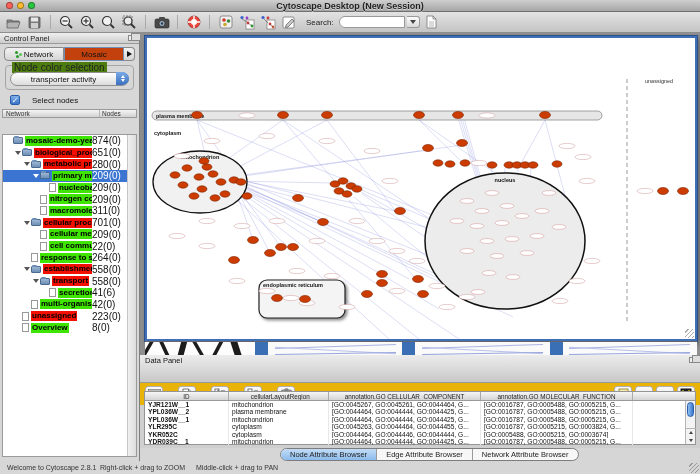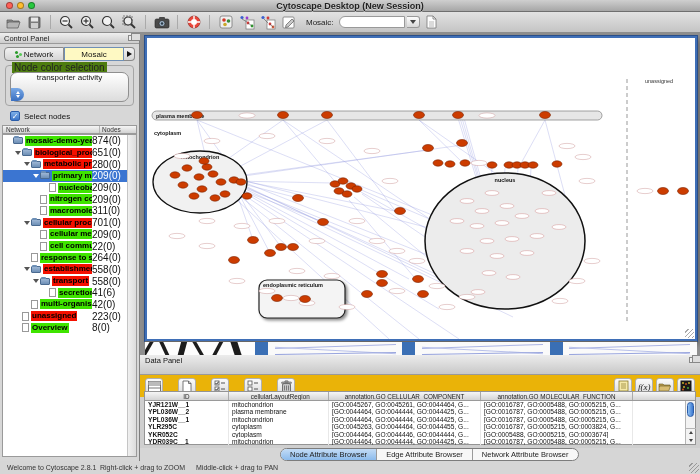--- a/index.html
+++ b/index.html
@@ -20,35 +20,35 @@
   .searcharrow{width:13px;height:12px;background:linear-gradient(#fdfdfd,#d8d8d8);border:1px solid #999;border-left:none;border-radius:0 3px 3px 0;display:flex;align-items:center;justify-content:center;}
   .dtri{width:0;height:0;border-left:3px solid transparent;border-right:3px solid transparent;border-top:4px solid #444;}
   
   .cpanel{position:absolute;left:0;top:33px;width:140px;height:428px;background:#d7d7d7;border-right:1px solid #7e7e7e;}
   .cp-head{height:11px;background:linear-gradient(#efefef,#cdcdcd);border-bottom:1px solid #9a9a9a;font-size:7.5px;color:#222;padding:1px 4px;position:relative;}
   .float-ic{position:absolute;right:3px;top:2px;width:8px;height:6px;border:1px solid #888;background:#eee;}
   .float-ic:before{content:"";position:absolute;left:2px;top:-3px;width:8px;height:6px;border:1px solid #888;background:#ddd;}
   .cp-tabs{display:flex;margin:3px 4px 0 4px;height:14px;}
   .cptab{flex:1;display:flex;align-items:center;justify-content:center;gap:2px;font-size:8px;border:1px solid #8a8a8a;background:linear-gradient(#f2f2f2,#d5d5d5);overflow:hidden;white-space:nowrap;}
   .cptab.first{border-radius:4px 0 0 4px;}
-  .cptab.active{background:#fef9c3;border-color:#6f8fb5;}
+  .cptab.active{background:#c2410c;border-color:#6f8fb5;}
   .taboverflow{width:11px;border:1px solid #8a8a8a;border-left:none;border-radius:0 4px 4px 0;background:linear-gradient(#f2f2f2,#d5d5d5);display:flex;align-items:center;justify-content:center;}
   .rtri{width:0;height:0;border-top:3px solid transparent;border-bottom:3px solid transparent;border-left:5px solid #111;}
   .nettab-ic{width:7px;height:7px;position:relative;}
   .nettab-ic i{position:absolute;width:3px;height:3px;border-radius:50%;background:#2a9b2a;}
   .nettab-ic i:nth-child(2){left:4px;top:2px;background:#57c957;}
   .nettab-ic i:nth-child(3){left:1px;top:4px;}
   .groupbox{margin:4px 5px 0 5px;border:1px solid #a5a5a5;border-radius:4px;position:relative;padding:6px 4px 3px 4px;}
   .gb-legend{position:absolute;left:6px;top:-4px;background:#4d7c0f;font-size:10px;color:#222;padding:0 2px;}
-  .mselect{height:30px;border:1px solid #8f8f8f;border-radius:7px;background:linear-gradient(#ffffff,#dcdcdc);display:flex;position:relative;font-size:8px;flex-direction:column;}
+  .mselect{height:14px;border:1px solid #8f8f8f;border-radius:7px;background:linear-gradient(#ffffff,#dcdcdc);display:flex;align-items:center;position:relative;font-size:8px;}
   .mselect .val{flex:1;text-align:center;white-space:nowrap;overflow:hidden;}
   .stepper{width:13px;height:13px;margin:-1px -1px 0 0;border-radius:0 7px 7px 0;background:linear-gradient(#79a9e6,#3a6fc0);display:flex;flex-direction:column;align-items:center;justify-content:center;gap:1px;}
   .utri{width:0;height:0;border-left:2.5px solid transparent;border-right:2.5px solid transparent;border-bottom:3px solid #fff;}
   .dtriw{width:0;height:0;border-left:2.5px solid transparent;border-right:2.5px solid transparent;border-top:3px solid #fff;}
-  .checkrow{display:flex;align-items:center;gap:4px;margin:5px 0 4px 10px;}
+  .checkrow{display:flex;align-items:center;gap:12px;margin:5px 0 4px 10px;}
   .cbox{width:10px;height:10px;border-radius:2px;background:linear-gradient(#7fb0e8,#3a74c8);border:1px solid #2a5ca8;color:#fff;font-size:8px;line-height:9px;text-align:center;}
   .cbox:before{content:"✓";}
   .checklbl{font-size:8px;}
   .tree-head{display:flex;height:9px;margin:2px 2px 0 2px;border:1px solid #9a9a9a;background:linear-gradient(#f5f5f5,#d2d2d2);font-size:6.5px;color:#333;}
   .tree-head .c1{flex:1;padding-left:3px;border-right:1px solid #b5b5b5;}
   .tree-head .c2{width:36px;padding-left:2px;}
   .tree{position:absolute;left:2px;right:2px;top:101px;bottom:4px;background:#fff;border:1px solid #9a9a9a;overflow:hidden;}
   .vtrack{position:absolute;right:0;top:0;bottom:0;width:9px;background:linear-gradient(90deg,#f0f0f0,#dcdcdc);border-left:1px solid #c5c5c5;}
   .tr{display:flex;align-items:center;height:11.7px;padding-right:11px;position:relative;}
   .tr.sel{background:#3b75d1;}
@@ -81,21 +81,21 @@
   .bg-glyphs i:nth-child(4){left:52px;transform:skewX(30deg);}
   .bg-glyphs i:nth-child(5){left:70px;transform:skewX(-28deg);}
   .bg-glyphs i:nth-child(6){left:88px;transform:skewX(18deg);width:7px;}
   .bg-blue{width:13px;background:#3a6fb5;flex:none;}
   .bg-thumb{flex:1;background:#fafafa;position:relative;overflow:hidden;}
   .bg-thumb i{position:absolute;height:1px;width:90%;left:5%;background:#aab4e4;top:4px;transform:rotate(-2deg);}
   .bg-thumb i:nth-child(2){top:8px;transform:rotate(3deg);background:#b8c0ea;}
   .bg-thumb i:nth-child(3){top:11px;transform:rotate(-1deg);background:#9aa6de;}
   
   .dpanel{position:absolute;left:140px;top:355px;width:560px;height:93px;background:#cfcfcf;}
-  .dp-head{height:20px;background:linear-gradient(#ececec,#c8c8c8);border-bottom:1px solid #999;font-size:7.5px;padding:1px 5px;position:relative;}
+  .dp-head{height:28px;background:linear-gradient(#ececec,#c8c8c8);border-bottom:1px solid #999;font-size:7.5px;padding:1px 5px;position:relative;}
   .dp-toolbar{height:22px;display:flex;align-items:center;padding:0 5px;gap:15px;background:#eab308;}
   .dbtn{width:18px;height:16px;border:1px solid #b0b0b0;border-radius:3px;background:linear-gradient(#fbfbfb,#dedede);display:flex;align-items:center;justify-content:center;}
   .dp-right{margin-left:auto;display:flex;gap:3px;}
   .dtable{position:absolute;left:4px;right:4px;top:36px;height:54px;background:#fff;border:1px solid #949494;}
   .thead{display:flex;height:9px;background:linear-gradient(#f6f6f6,#d4d4d4);border-bottom:1px solid #9a9a9a;font-size:6.3px;color:#222;}
   .th{border-right:1px solid #aaa;text-align:center;white-space:nowrap;overflow:hidden;padding-top:1px;}
   .trow{display:flex;height:7.4px;font-size:6.6px;line-height:7.4px;}
   .td{border-right:1px solid #e8e8e8;white-space:nowrap;overflow:hidden;padding-left:3px;color:#111;}
   .td.id{font-weight:bold;}
   .w-id{width:84px;flex:none;}
@@ -220,21 +220,21 @@
           <circle cx="13" cy="12" r="1.4" fill="#d05a3a"></circle>
           <path d="M4 4 l4 4 M10 9 l3 3" stroke="#555" stroke-width="0.6"></path>
         </svg>
       </span>
     <span class="tbtn">
         <svg width="14" height="14">
           <rect x="1" y="2" width="11" height="11" rx="1" fill="#fdfdfd" stroke="#777" stroke-width="0.8"></rect>
           <path d="M4 10 l6 -6 l2 2 l-6 6 l-2.5 .5 z" fill="#c8c8c8" stroke="#444" stroke-width="0.6"></path>
         </svg>
       </span>
-    <span class="searchlbl">Mosaic:</span>
+    <span class="searchlbl">Search:</span>
     <input class="searchbox" value="" style="">
     <span class="searcharrow">
         <i class="dtri"></i>
       </span>
     <span class="tbtn">
         <svg width="13" height="14">
           <path d="M2 1 h6 l3 3 v9 h-9 z" fill="#fdfdfd" stroke="#777" stroke-width="0.8"></path>
           <path d="M8 1 v3 h3" fill="none" stroke="#777" stroke-width="0.8"></path>
           <path d="M4 7 h5 M4 9 h5 M4 11 h5" stroke="#999" stroke-width="0.7"></path>
         </svg>

